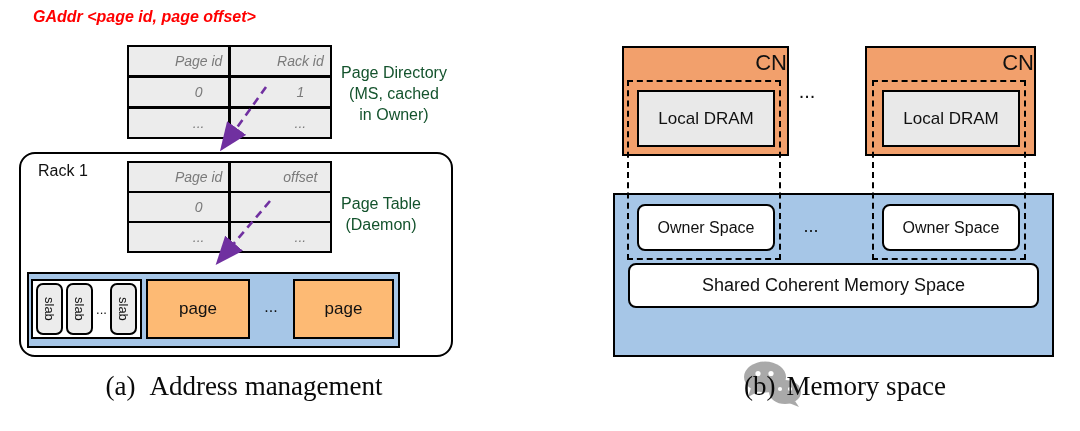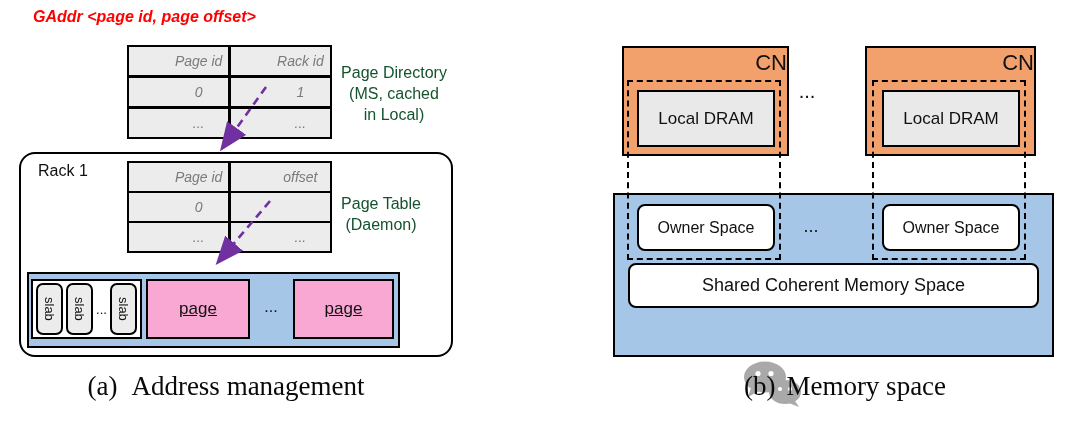--- a/index.html
+++ b/index.html
@@ -8,22 +8,22 @@
   .abs{position:absolute;}
   
   .tbl{display:grid;grid-template-columns:1fr 1fr;grid-template-rows:repeat(3,1fr);
        gap:2.5px;background:#000;border:2.5px solid #000;z-index:2;}
   .tbl .cell{background:#ECECEC;display:flex;align-items:center;justify-content:center;
        font-style:italic;color:#7a7a7a;font-size:14px;padding-left:40px;}
   .sidelabel{position:absolute;text-align:center;font-size:16px;line-height:21px;color:#14532d;z-index:2;}
   
   .rack{position:absolute;border:2.5px solid #000;border-radius:16px;background:#fff;z-index:1;}
   .bluebar{position:absolute;background:#A6C6E7;border:2.5px solid #000;z-index:2;}
-  .whitebox{position:absolute;background:#f9a8d4;border:2.5px solid #000;display:flex;
-       align-items:center;justify-content:center;font-size:17px;z-index:3;text-decoration:underline;}
+  .whitebox{position:absolute;background:#fdba74;border:2.5px solid #000;display:flex;
+       align-items:center;justify-content:center;font-size:17px;z-index:3;}
   .slabwrap{position:absolute;background:#fff;border:2.5px solid #000;display:flex;
        align-items:center;gap:3px;padding:2px 3px;z-index:3;}
   .slab{background:#ECECEC;border:2px solid #000;border-radius:7px;width:23px;height:48px;
        display:flex;align-items:center;justify-content:center;
        writing-mode:vertical-rl;font-size:13px;}
   .dots{display:flex;align-items:center;justify-content:center;font-size:16px;color:#111;}
   
   .cnbox{position:absolute;background:#F2A06C;border:2.5px solid #000;z-index:2;}
   .cnlabel{text-align:right;font-size:22px;padding-top:2px;}
   .dashed{position:absolute;border:2.5px dashed #000;background:transparent;z-index:3;}
@@ -54,21 +54,21 @@
     <div class="cell">Rack id</div>
     <div class="cell">0</div>
     <div class="cell">1</div>
     <div class="cell">...</div>
     <div class="cell">...</div>
   </div>
 
   <div class="sidelabel" style="left:324px;top:62px;width:140px;">
     <div>Page Directory</div>
     <div>(MS, cached</div>
-    <div>in Local)</div>
+    <div>in Owner)</div>
   </div>
 
   <div class="rack" style="left:19px;top:152px;width:430px;height:201px;"></div>
   <div class="abs" style="left:38px;top:162px;font-size:16px;z-index:2;">Rack 1</div>
 
   <div class="tbl abs" style="left:127px;top:161px;width:201px;height:88px;">
     <div class="cell">Page id</div>
     <div class="cell">offset</div>
     <div class="cell">0</div>
     <div class="cell"></div>
@@ -85,21 +85,21 @@
   <div class="slabwrap" style="left:31px;top:279px;width:101px;height:52px;">
     <div class="slab">slab</div>
     <div class="slab">slab</div>
     <div class="dots" style="width:12px;font-size:13px;">...</div>
     <div class="slab">slab</div>
   </div>
   <div class="whitebox" style="left:146px;top:279px;width:100px;height:56px;">page</div>
   <div class="dots abs" style="left:250px;top:279px;width:42px;height:56px;z-index:3;">...</div>
   <div class="whitebox" style="left:293px;top:279px;width:97px;height:56px;">page</div>
 
-  <div class="caption" style="left:46px;top:371px;width:360px;">
+  <div class="caption" style="left:64px;top:371px;width:360px;">
     <span>(a)</span><span class="sp">Address management</span>
   </div>
 
   <div class="cnbox" style="left:622px;top:46px;width:163px;height:106px;">
     <div class="cnlabel">CN</div>
   </div>
   <div class="cnbox" style="left:865px;top:46px;width:167px;height:106px;">
     <div class="cnlabel">CN</div>
   </div>
   <div class="dots abs" style="left:792px;top:76px;width:30px;height:30px;font-size:20px;z-index:2;">...</div>

